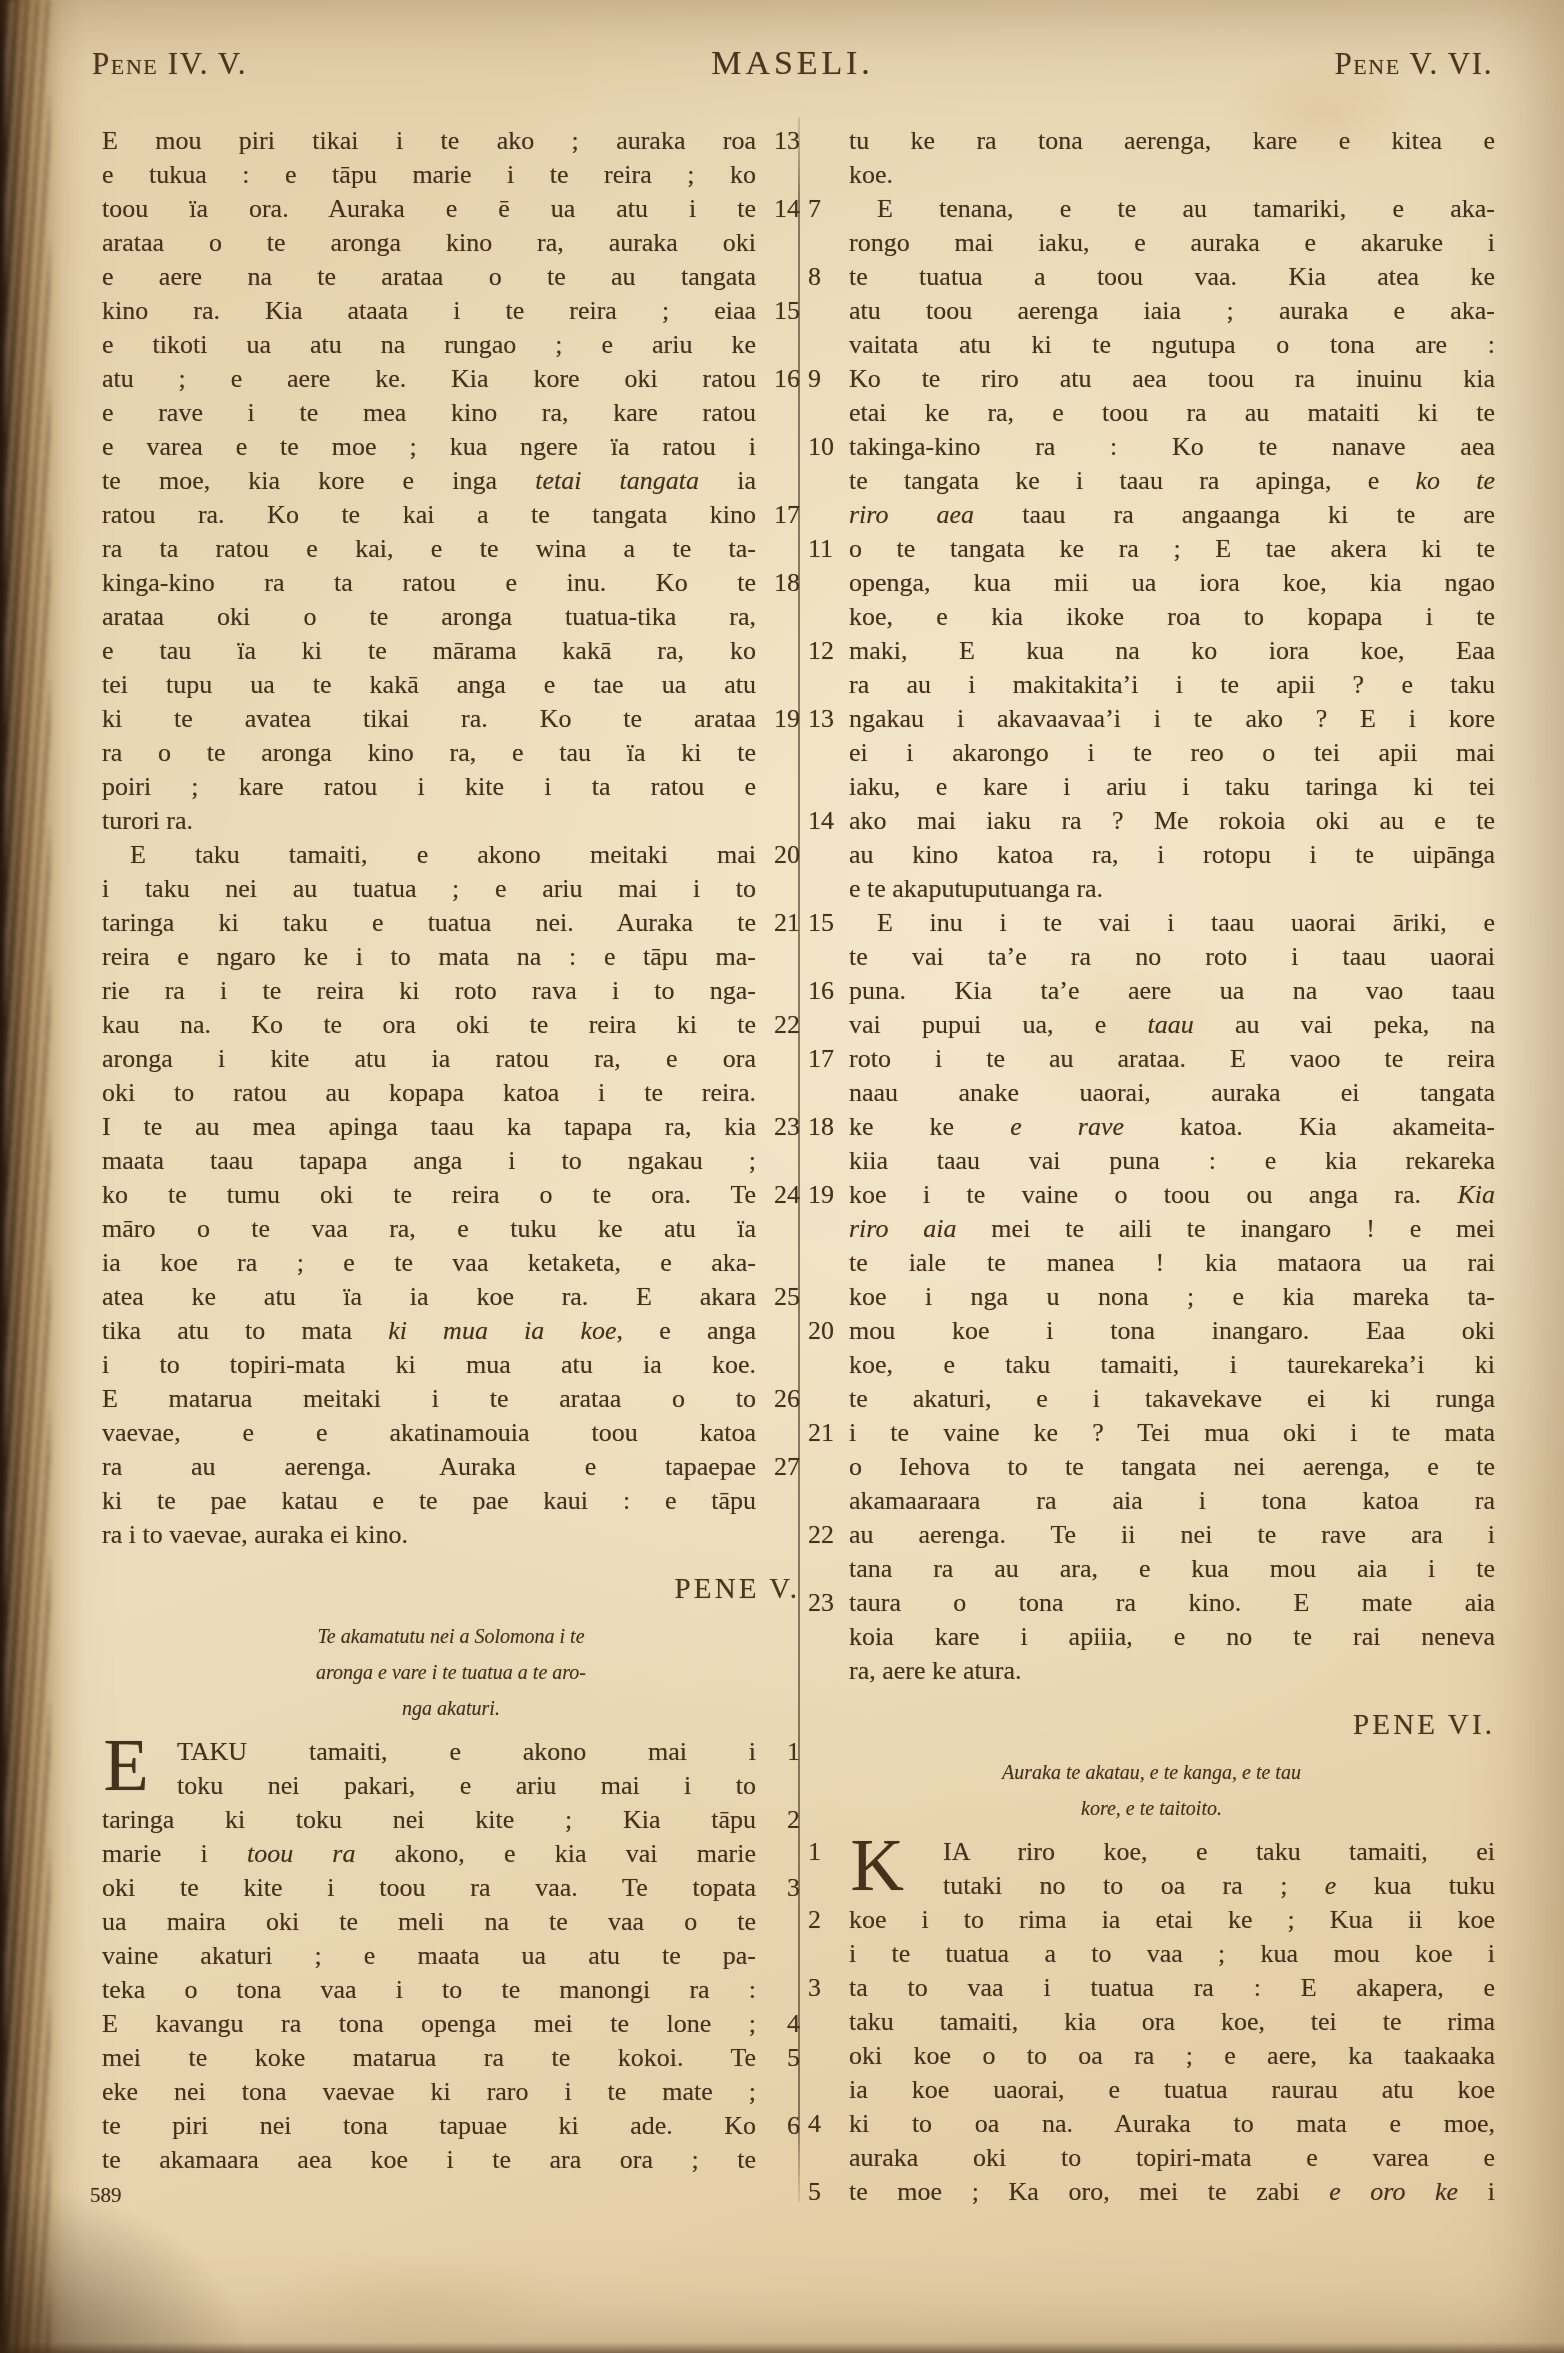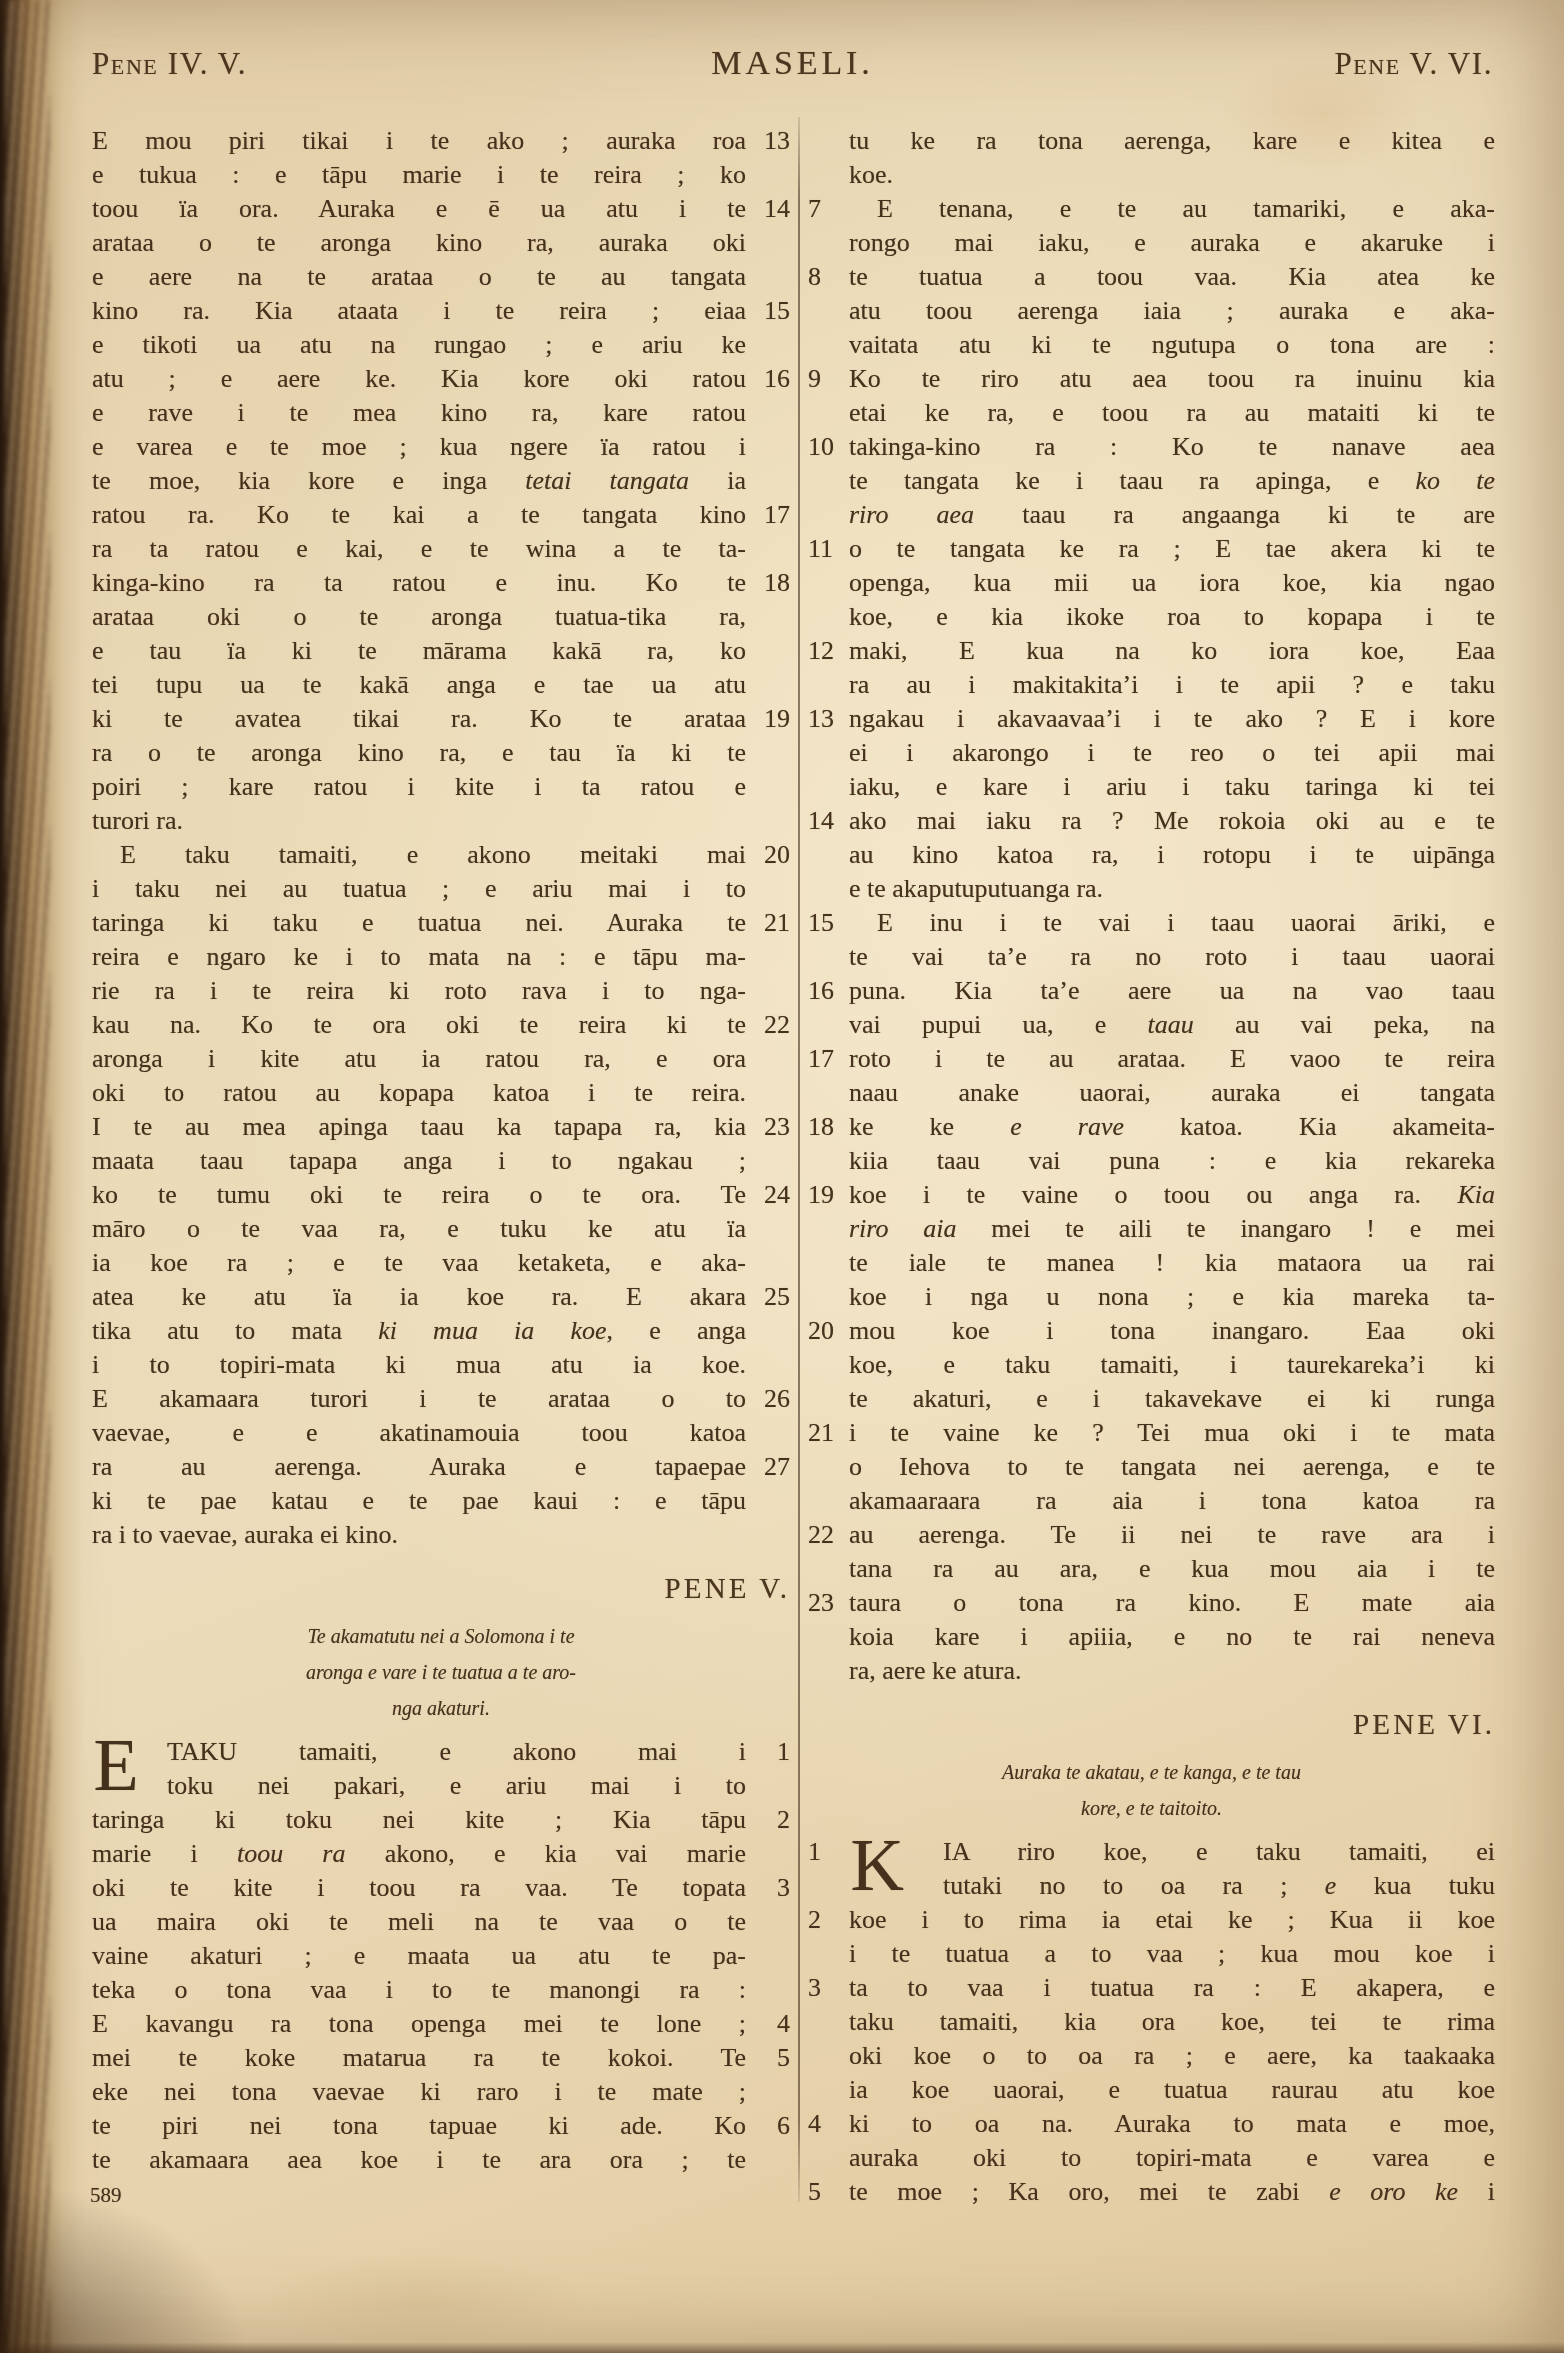--- a/index.html
+++ b/index.html
@@ -57,21 +57,21 @@
     font-size:34px; letter-spacing:3.9px; text-align:center; color:#4d3620;
     text-shadow:0 0 0.8px rgba(77,54,32,0.5);
   }
 
   
   .col-rule{
     position:absolute; left:798px; top:117px; width:2.3px; height:2085px;
     background:linear-gradient(rgba(72,50,32,0.15), rgba(72,50,32,0.6) 4%, rgba(72,50,32,0.6) 96%, rgba(72,50,32,0.1));
   }
   .col{position:absolute; top:124px;}
-  .col-left{left:92px; width:698px;}
+  .col-left{left:102px; width:698px;}
   .col-right{left:808px; width:687px;}
 
   .line{display:flex; height:34px; overflow:visible;}
   .ltext{
     flex:1; position:relative; font-size:26px; line-height:34px;
     text-align:justify; text-align-last:justify;
     text-shadow:0 0 0.8px rgba(70,46,25,0.45);
     white-space:normal; overflow:visible;
   }
   .ltext.nojust{text-align-last:left;}
@@ -266,21 +266,21 @@
       </div>
       <div class="line">
         <span class="ltext"><span>tika atu to mata </span><em>ki mua ia koe</em><span>, e anga</span></span>
         <span class="vnum"></span>
       </div>
       <div class="line">
         <span class="ltext"><span>i to topiri-mata ki mua atu ia koe.</span></span>
         <span class="vnum"></span>
       </div>
       <div class="line">
-        <span class="ltext"><span>E akamaara turori i te arataa o to</span></span>
+        <span class="ltext"><span>E matarua meitaki i te arataa o to</span></span>
         <span class="vnum">26</span>
       </div>
       <div class="line">
         <span class="ltext"><span>vaevae, e e akatinamouia toou katoa</span></span>
         <span class="vnum"></span>
       </div>
       <div class="line">
         <span class="ltext"><span>ra au aerenga. Auraka e tapaepae</span></span>
         <span class="vnum">27</span>
       </div>

